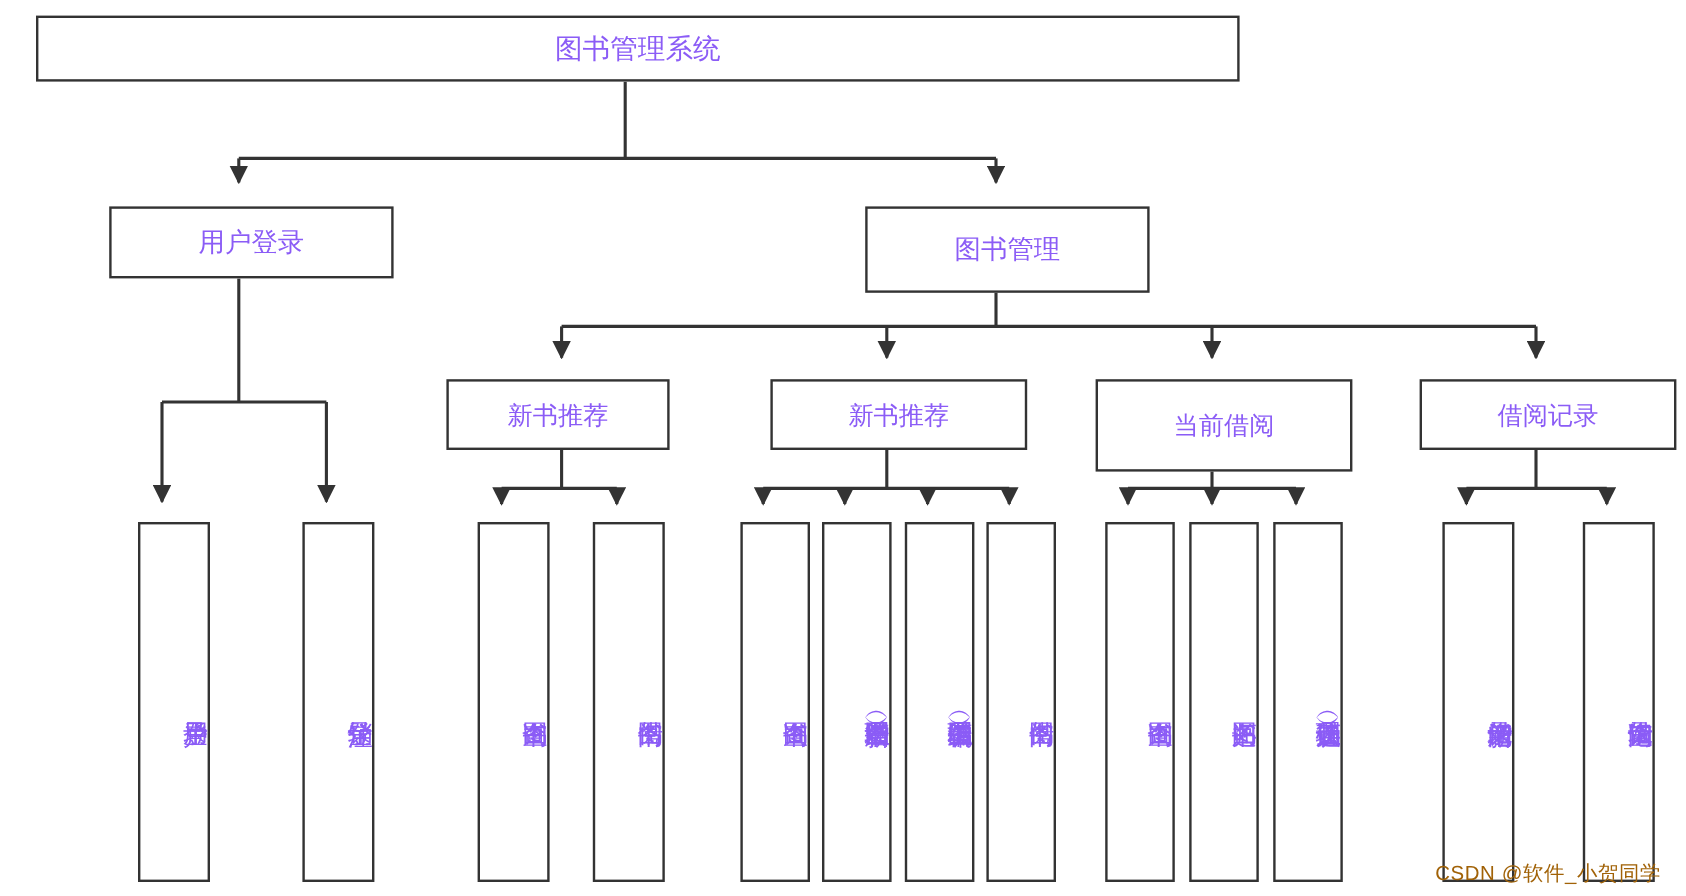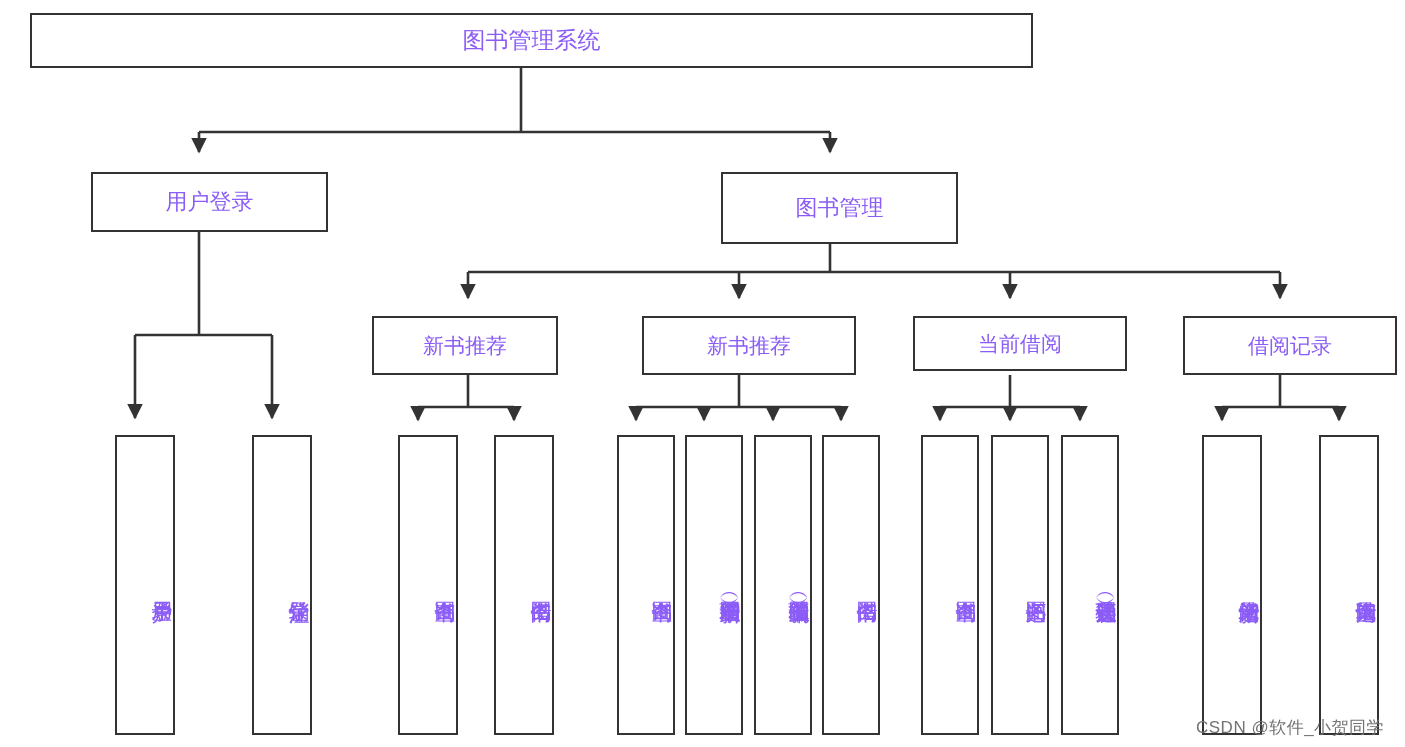--- a/index.html
+++ b/index.html
@@ -61,21 +61,21 @@
   }
   .node.leaf > .label {
     display: block;
     writing-mode: vertical-rl;
     text-orientation: upright;
     white-space: nowrap;
   }
   .watermark {
     position: absolute;
     font-size: 17px;
-    color: #737373;
+    color: #a16207;
     letter-spacing: 0.5px;
     white-space: nowrap;
     z-index: 5;
   }
 </style>
 </head>
 <body>
 
 <div id="canvas">
 
@@ -139,21 +139,21 @@
   <div class="node l2" style="left:711px; top:172px; width:237px; height:72px;">
     <span class="label">图书管理</span>
   </div>
 
   <div class="node l3" style="left:362px; top:316px; width:186px; height:59px;">
     <span class="label">新书推荐</span>
   </div>
   <div class="node l3" style="left:632px; top:316px; width:214px; height:59px;">
     <span class="label">新书推荐</span>
   </div>
-  <div class="node l3" style="left:903px; top:316px; width:214px; height:55px;">
+  <div class="node l3" style="left:903px; top:316px; width:214px; height:77px;">
     <span class="label">当前借阅</span>
   </div>
   <div class="node l3" style="left:1173px; top:316px; width:214px; height:59px;font-family:Liberation Serif, serif;">
     <span class="label">借阅记录</span>
   </div>
 
   <div class="node leaf" style="left:105px; top:435px; width:60px; height:300px;">
     <span class="label">用户登录</span>
   </div>
   <div class="node leaf" style="left:242px; top:435px; width:60px; height:300px;">

